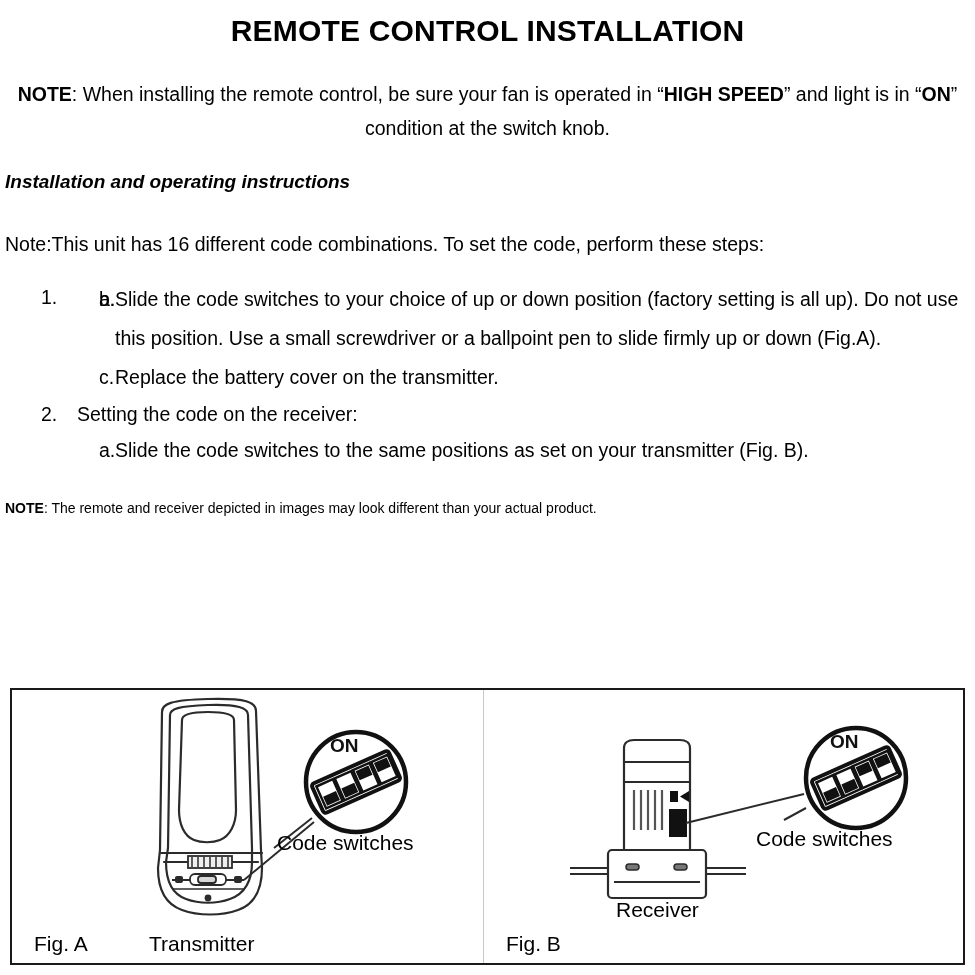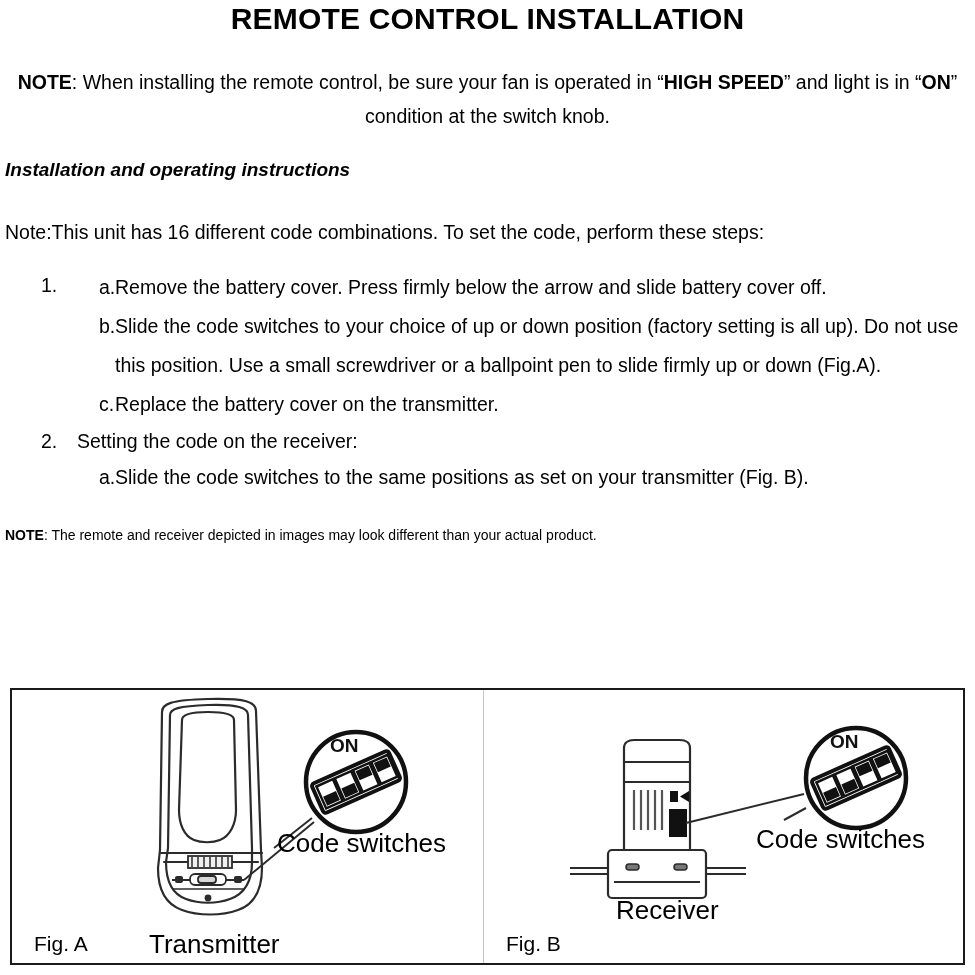--- a/index.html
+++ b/index.html
@@ -13,21 +13,21 @@
     font-family: "Liberation Sans", sans-serif;
     color: #000000;
     overflow: hidden;
     position: relative;
   }
   .page {
     position: relative;
     width: 975px;
     height: 975px;
     box-sizing: border-box;
-    padding: 0 5px;
+    padding: 12px 5px;
   }
   .doc-title {
     text-align: center;
     font-size: 30px;
     font-weight: bold;
     letter-spacing: 0.2px;
     margin: 0;
     padding-top: 1px;
     line-height: 36px;
   }
@@ -114,21 +114,21 @@
   .fig-tag {
     position: absolute;
     bottom: 6px;
     left: 22px;
     font-size: 21px;
     line-height: 26px;
     margin-top: 32px;
   }
   .fig-caption {
     position: absolute;
-    font-size: 26px;
+    font-size: 21px;
     line-height: 26px;
     white-space: nowrap;
   }
   .cap-transmitter { bottom: 6px; left: 137px; }
   .cap-codeswitch-a { top: 140px; left: 265px; }
   .cap-receiver { bottom: 40px; left: 132px; }
   .cap-codeswitch-b { top: 136px; left: 272px; }
 
   svg { display: block; }
   .art { position: absolute; top: 0; left: 0; }
@@ -146,21 +146,21 @@
 
   <p class="subhead">Installation and operating instructions</p>
 
   <p class="note-line">Note:This unit has 16 different code combinations. To set the code, perform these steps:</p>
 
   <ol class="steps">
     <li>
       <span class="num">1.</span>
       <ul class="substeps">
         <li>
-          <span class="letter">a.</span><span>Remove the battery cover. Press firmly below the arrow and slide battery cover off.</span>
+          <span class="letter">a.</span>
         </li>
         <li>
           <span class="letter">b.</span><span>Slide the code switches to your choice of up or down position (factory setting is all up). Do not use this position. Use a small screwdriver or a ballpoint pen to slide firmly up or down (Fig.A).</span>
         </li>
         <li>
           <span class="letter">c.</span><span>Replace the battery cover on the transmitter.</span>
         </li>
       </ul>
     </li>
     <li>

